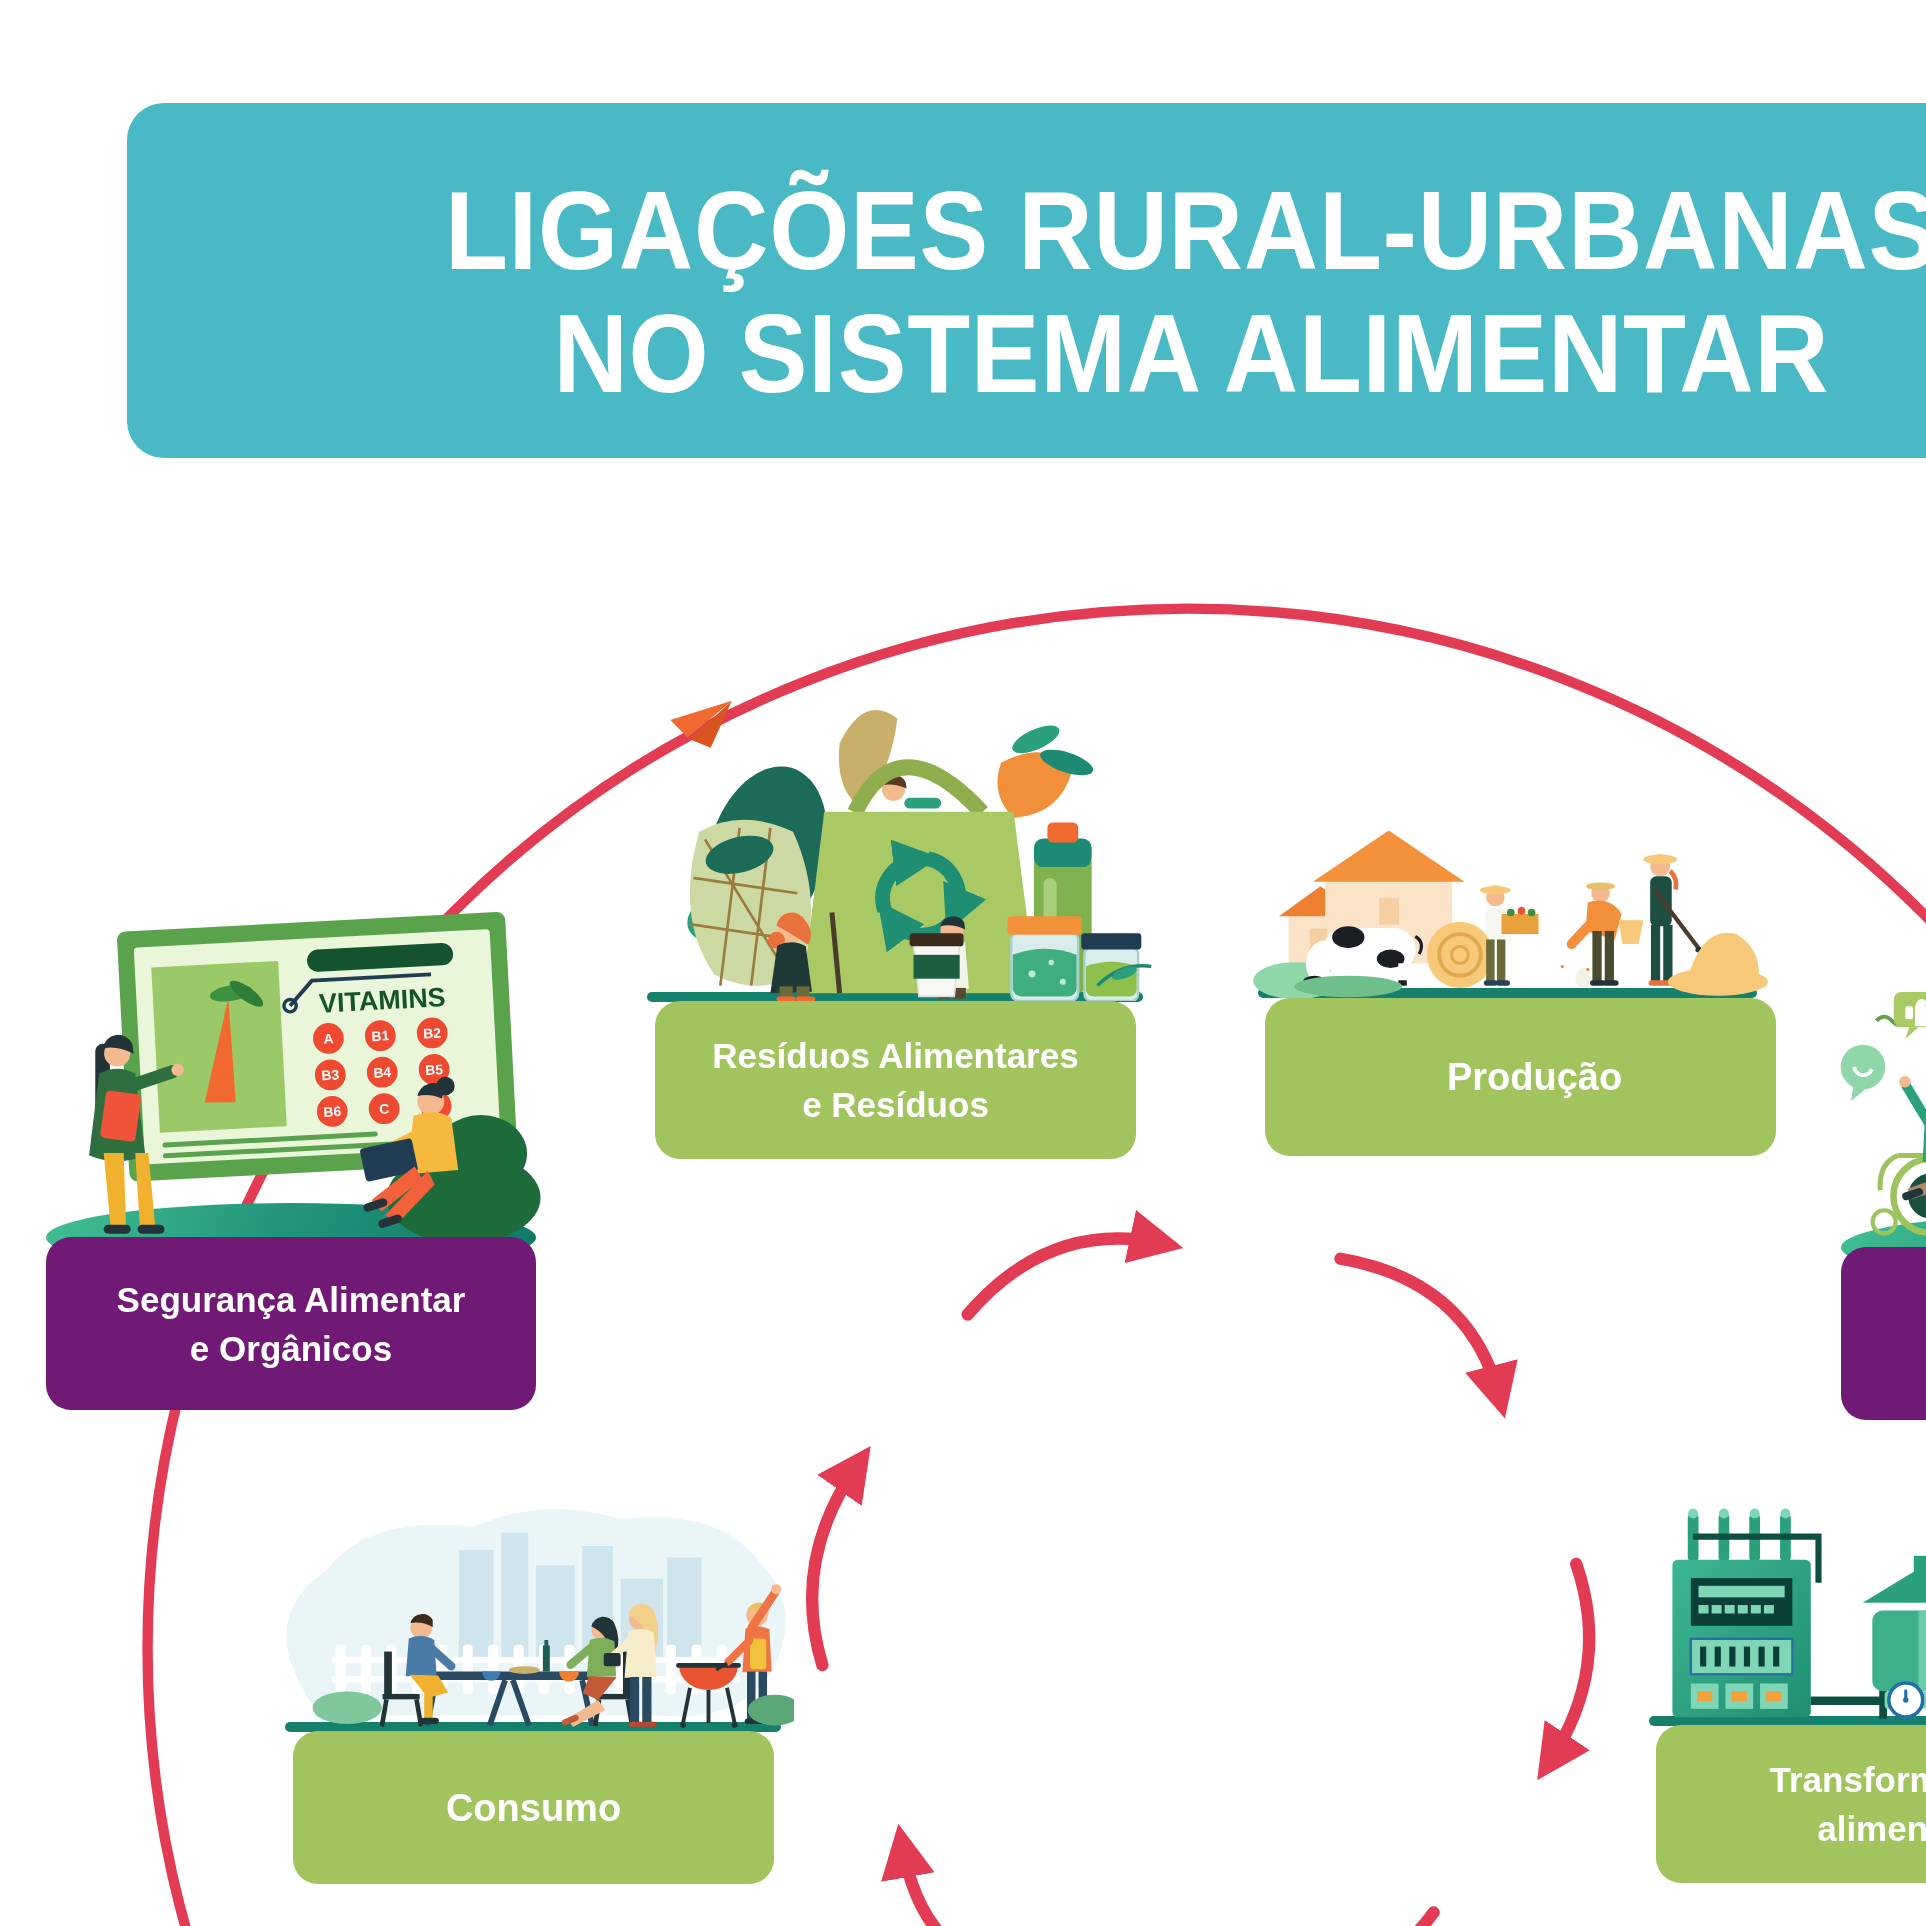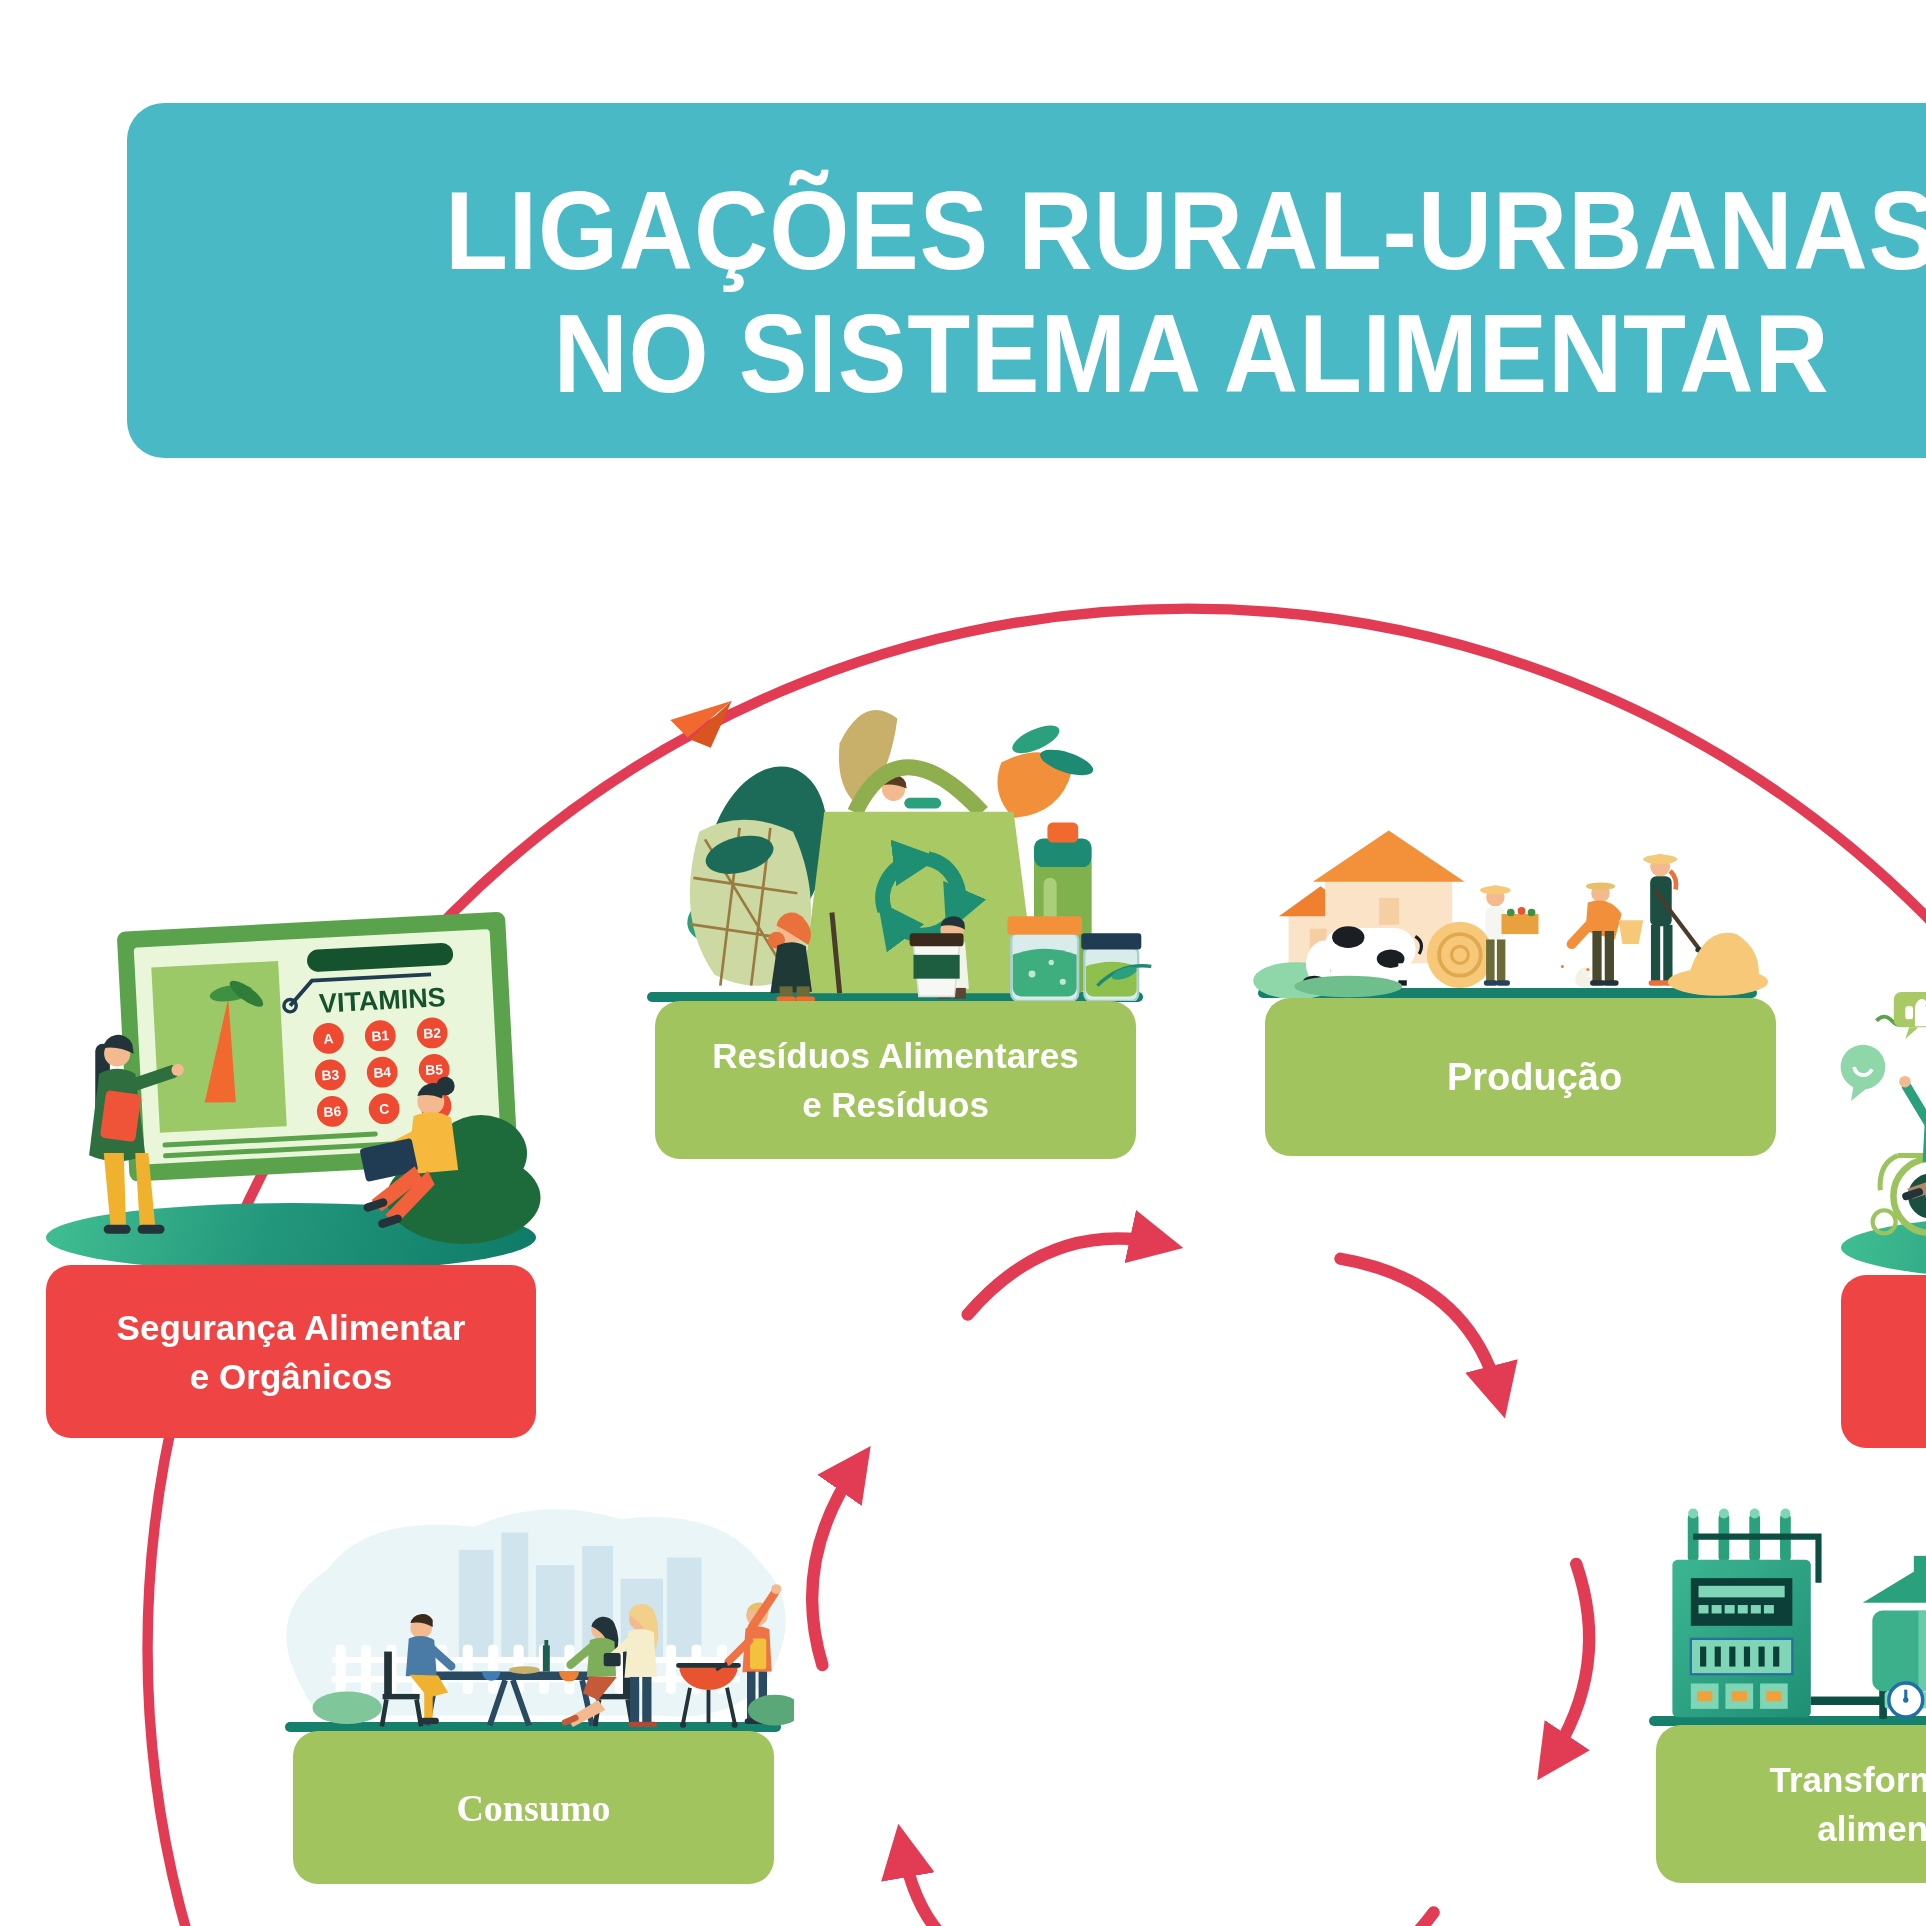--- a/index.html
+++ b/index.html
@@ -8,21 +8,21 @@
   .abs{position:absolute;}
   
   #title-bar{left:127px;top:103px;width:2128px;height:355px;background:#49b9c5;border-radius:37px;
     display:flex;flex-direction:column;justify-content:center;align-items:center;padding-top:23px;box-sizing:border-box;}
   .title-line{color:#ffffff;font-weight:bold;font-size:112px;line-height:123px;letter-spacing:0.8px;
     transform:scaleX(.92);white-space:nowrap;}
   
   .station-box{position:absolute;border-radius:25px;color:#fff;display:flex;flex-direction:column;
     justify-content:center;align-items:center;text-align:center;z-index:40;}
   .station-box.green{background:#a2c45e;}
-  .station-box.orange{background:#ef4444;margin-top:28px;}
+  .station-box.orange{background:#701a75;}
   .lbl{font-weight:bold;color:#fff;}
   .lbl-1{font-size:38px;line-height:46px;}
   .lbl-2{font-size:35px;line-height:49px;}
   
   .strip{position:absolute;height:10px;background:#15806c;border-radius:5px;z-index:20;}
   .platform{position:absolute;height:69px;border-radius:50%;z-index:20;
     background:linear-gradient(105deg,#41bf92 0%,#23977c 45%,#0e7a67 100%);}
   .illus{position:absolute;z-index:30;}
   #ring-svg{left:0;top:0;z-index:10;}
   #arrows-svg{left:0;top:0;z-index:50;pointer-events:none;}
@@ -601,21 +601,21 @@
   <div class="station-box orange" style="left:1841px;top:1247px;width:482px;height:173px;">
     
     
   </div>
 
   <div class="station-box green" style="left:1656px;top:1725px;width:478px;height:158px;">
     <div class="lbl lbl-2">Transformação</div>
     <div class="lbl lbl-2">alimentar</div>
   </div>
 
-  <div class="station-box green" style="left:293px;top:1731px;width:481px;height:153px;font-family:Liberation Serif, serif;">
+  <div class="station-box green" style="left:293px;top:1731px;width:481px;height:153px;">
     <div class="lbl lbl-1">Consumo</div>
   </div>
 
   <div class="station-box orange" style="left:46px;top:1237px;width:490px;height:173px;">
     <div class="lbl lbl-2">Segurança Alimentar</div>
     <div class="lbl lbl-2">e Orgânicos</div>
   </div>
 
   <svg id="arrows-svg" class="abs" width="2382" height="2833" viewBox="0 0 6184 7355">
     <defs>

